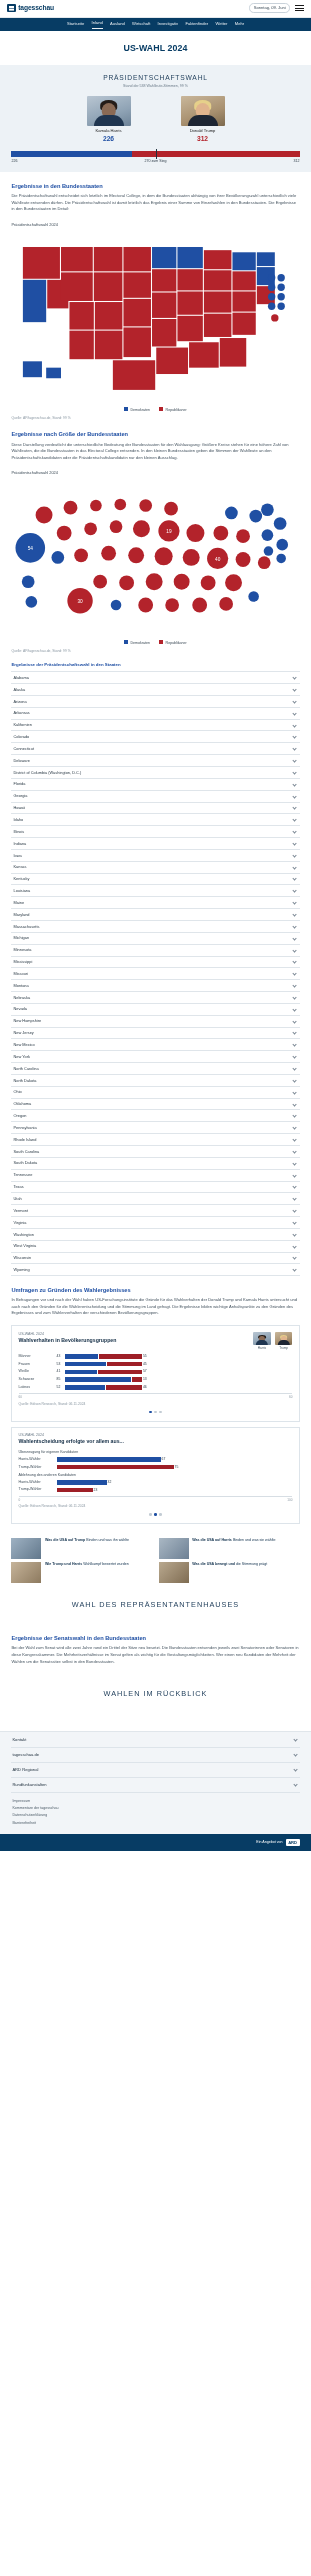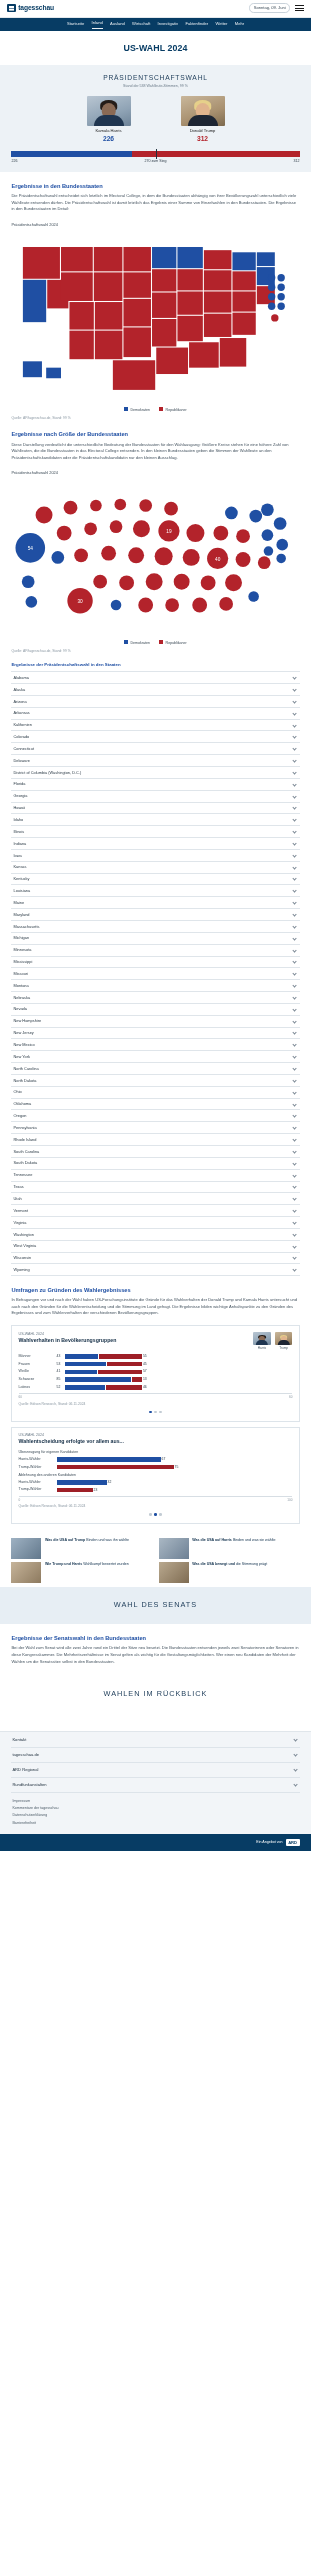--- a/index.html
+++ b/index.html
@@ -834,22 +834,22 @@
       <div class="t-item">
         <div class="t-thumb d"></div>
         <div class="t-text">
           <b>Was die USA bewegt und</b>
           <span>die Stimmung prägt</span>
         </div>
       </div>
     </div>
   </div>
 
-
-  <div class="banner">WAHL DES SENATS</div>
+  <div class="banner white">WAHL DES REPRÄSENTANTENHAUSES</div>
+
   <div class="sec">
     <h2>Ergebnisse der Senatswahl in den Bundesstaaten</h2>
     <p>Bei der Wahl zum Senat wird alle zwei Jahre rund ein Drittel der Sitze neu besetzt. Die Bundesstaaten entsenden jeweils zwei Senatorinnen oder Senatoren in diese Kongresskammer. Die Mehrheitsverhältnisse im Senat gelten als wichtig für die Gestaltungsmöglichkeiten. Wer einen neu Kandidaten der Mehrheit der Wahlen um die Senatssitze selbst in den Bundesstaaten.</p>
   </div>
 
   <div class="banner white" style="padding:21px 9px">WAHLEN IM RÜCKBLICK</div>
 
   <div class="footer">
     <div class="f-acc" id="footer-acc">
         <div class="f-row">

